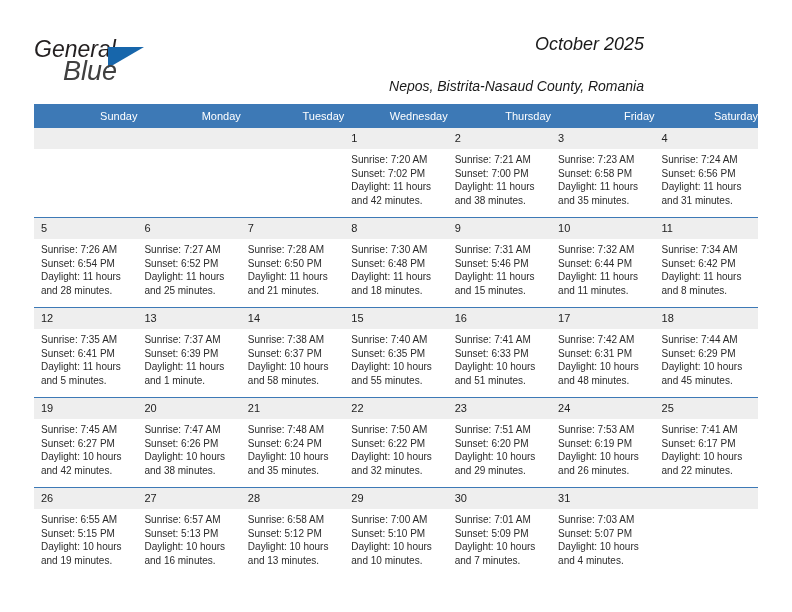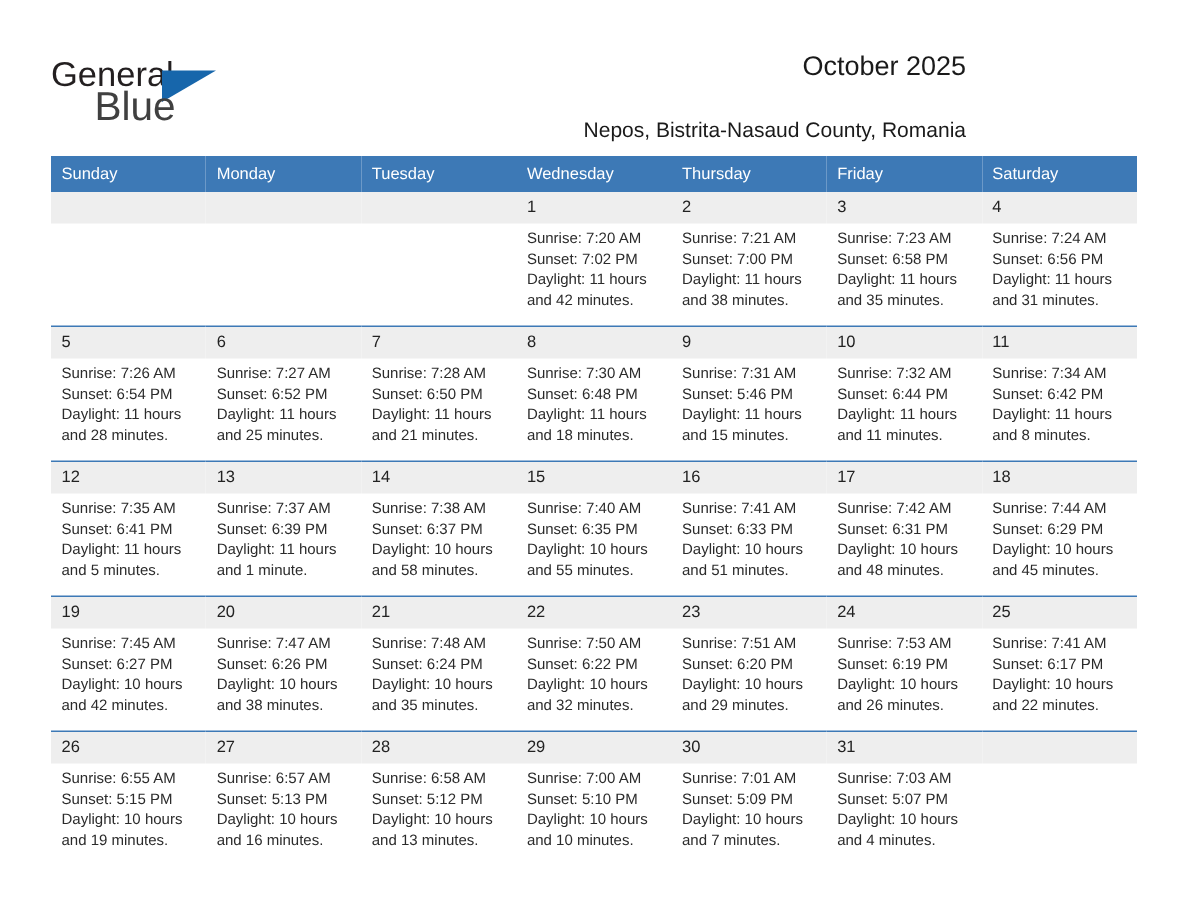--- a/index.html
+++ b/index.html
@@ -21,20 +21,21 @@
     box-sizing: border-box;
   }
 
   
   .top {
     position: absolute;
     left: 0;
     top: 0;
     width: 680px;
     height: 100px;
+    font-style: italic;
   }
   .brand {
     position: absolute;
     left: 34px;
     top: 36px;
     width: 160px;
     height: 52px;
   }
   .brand-general {
     position: absolute;
@@ -93,21 +94,21 @@
     top: 104px;
     width: 724px;
     border-collapse: collapse;
     table-layout: fixed;
   }
   .cal th {
     background: #3d79b6;
     color: #ffffff;
     font-size: 11px;
     font-weight: normal;
-    text-align: left;
+    text-align: right;
     padding: 6px 0 6px 7px;
     height: 11px;
     border: none;
   }
   .cal td {
     vertical-align: top;
     padding: 0;
     border: none;
     width: 103.43px;
   }

